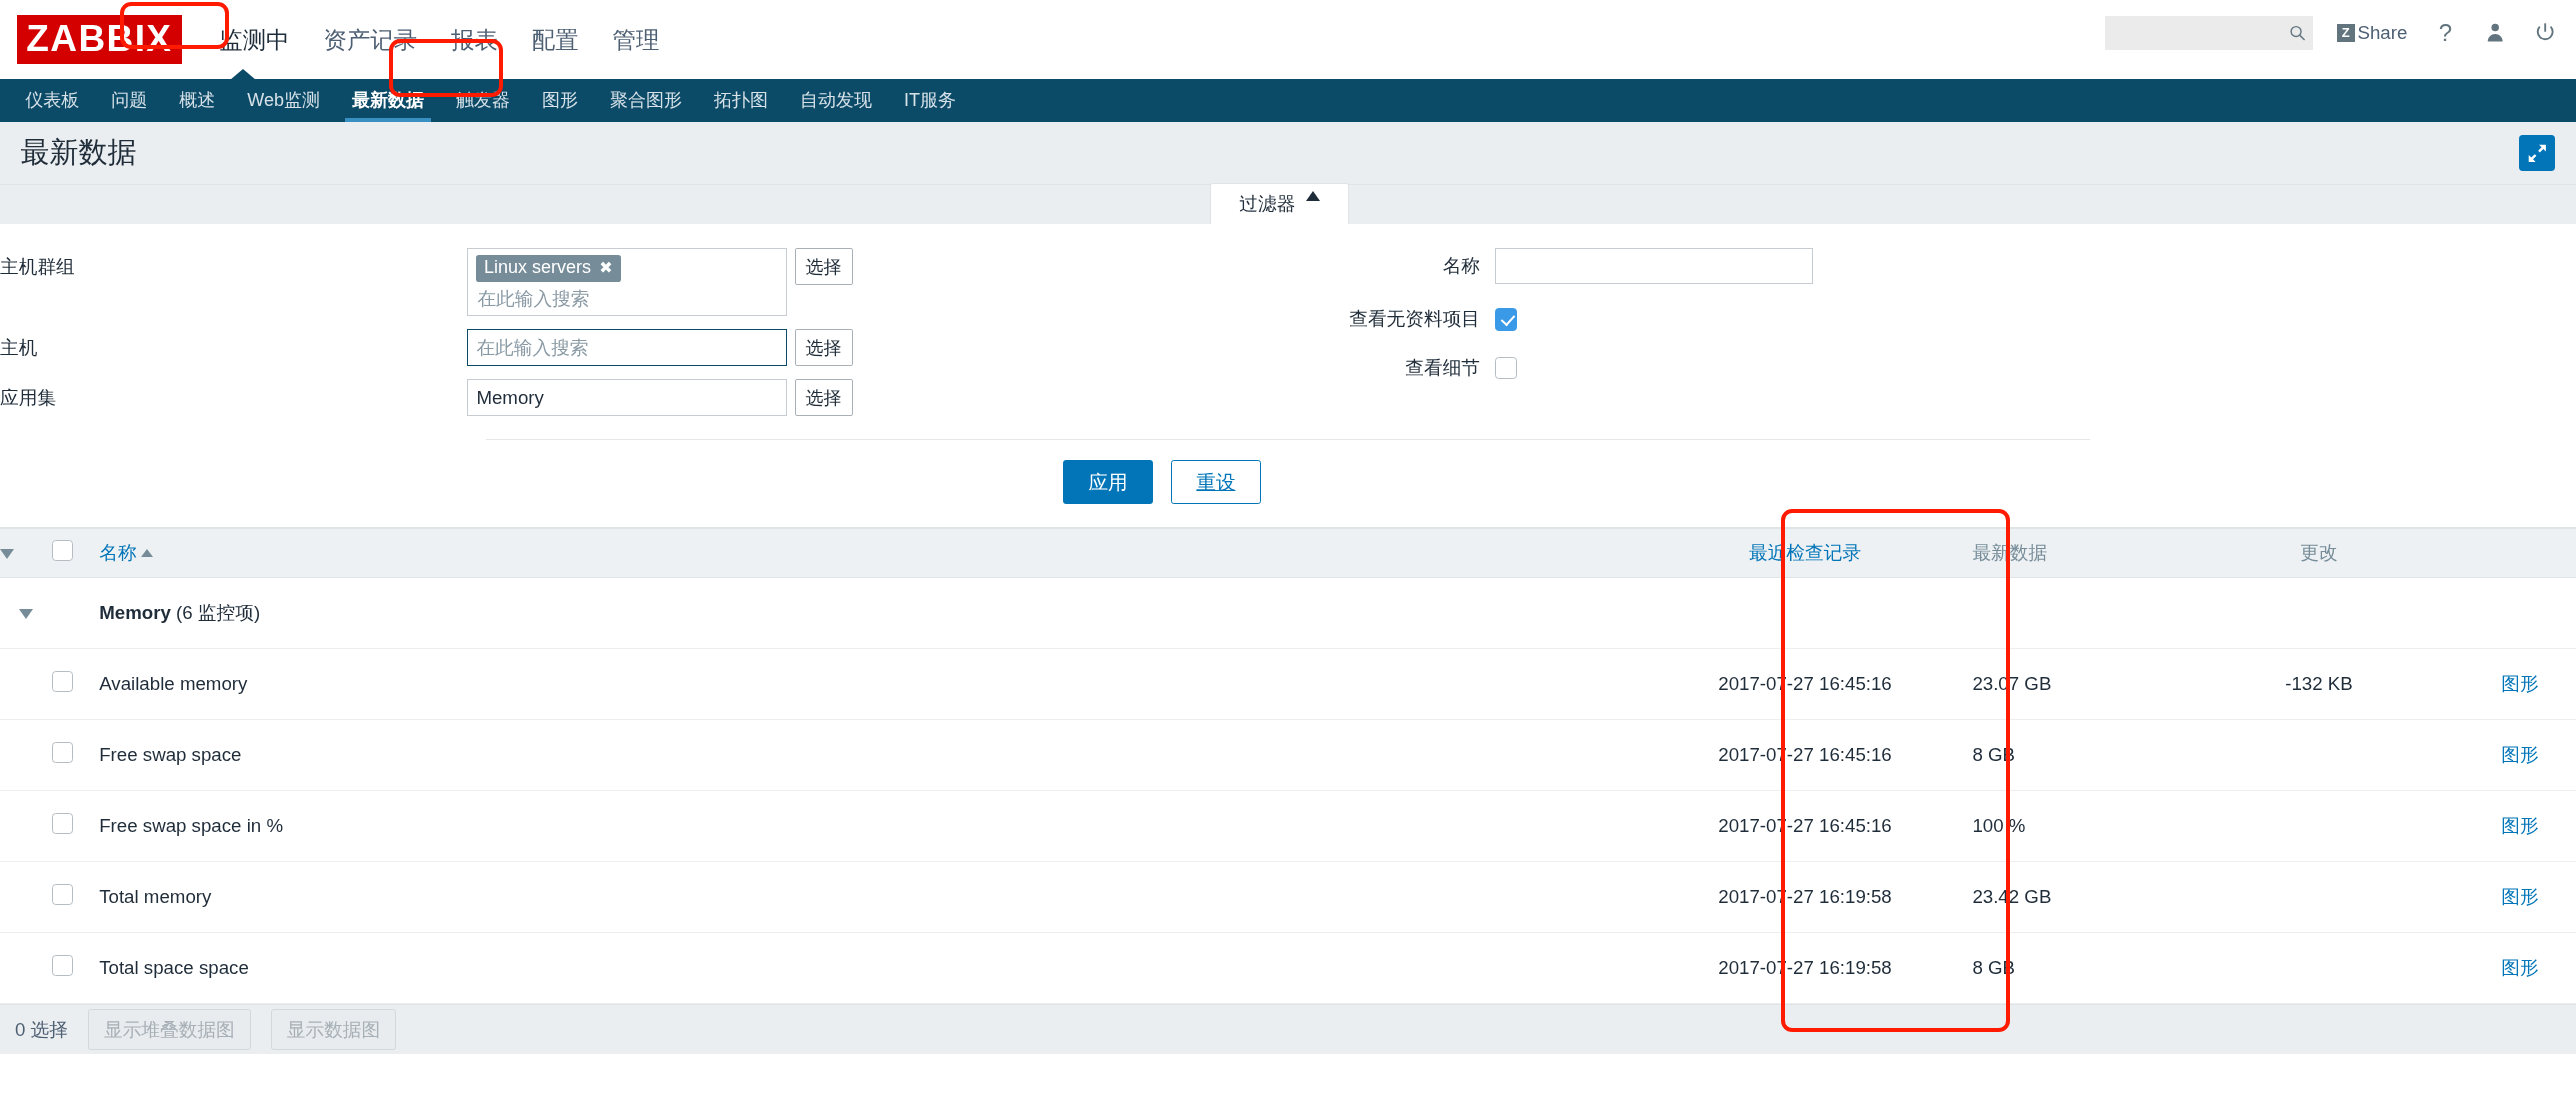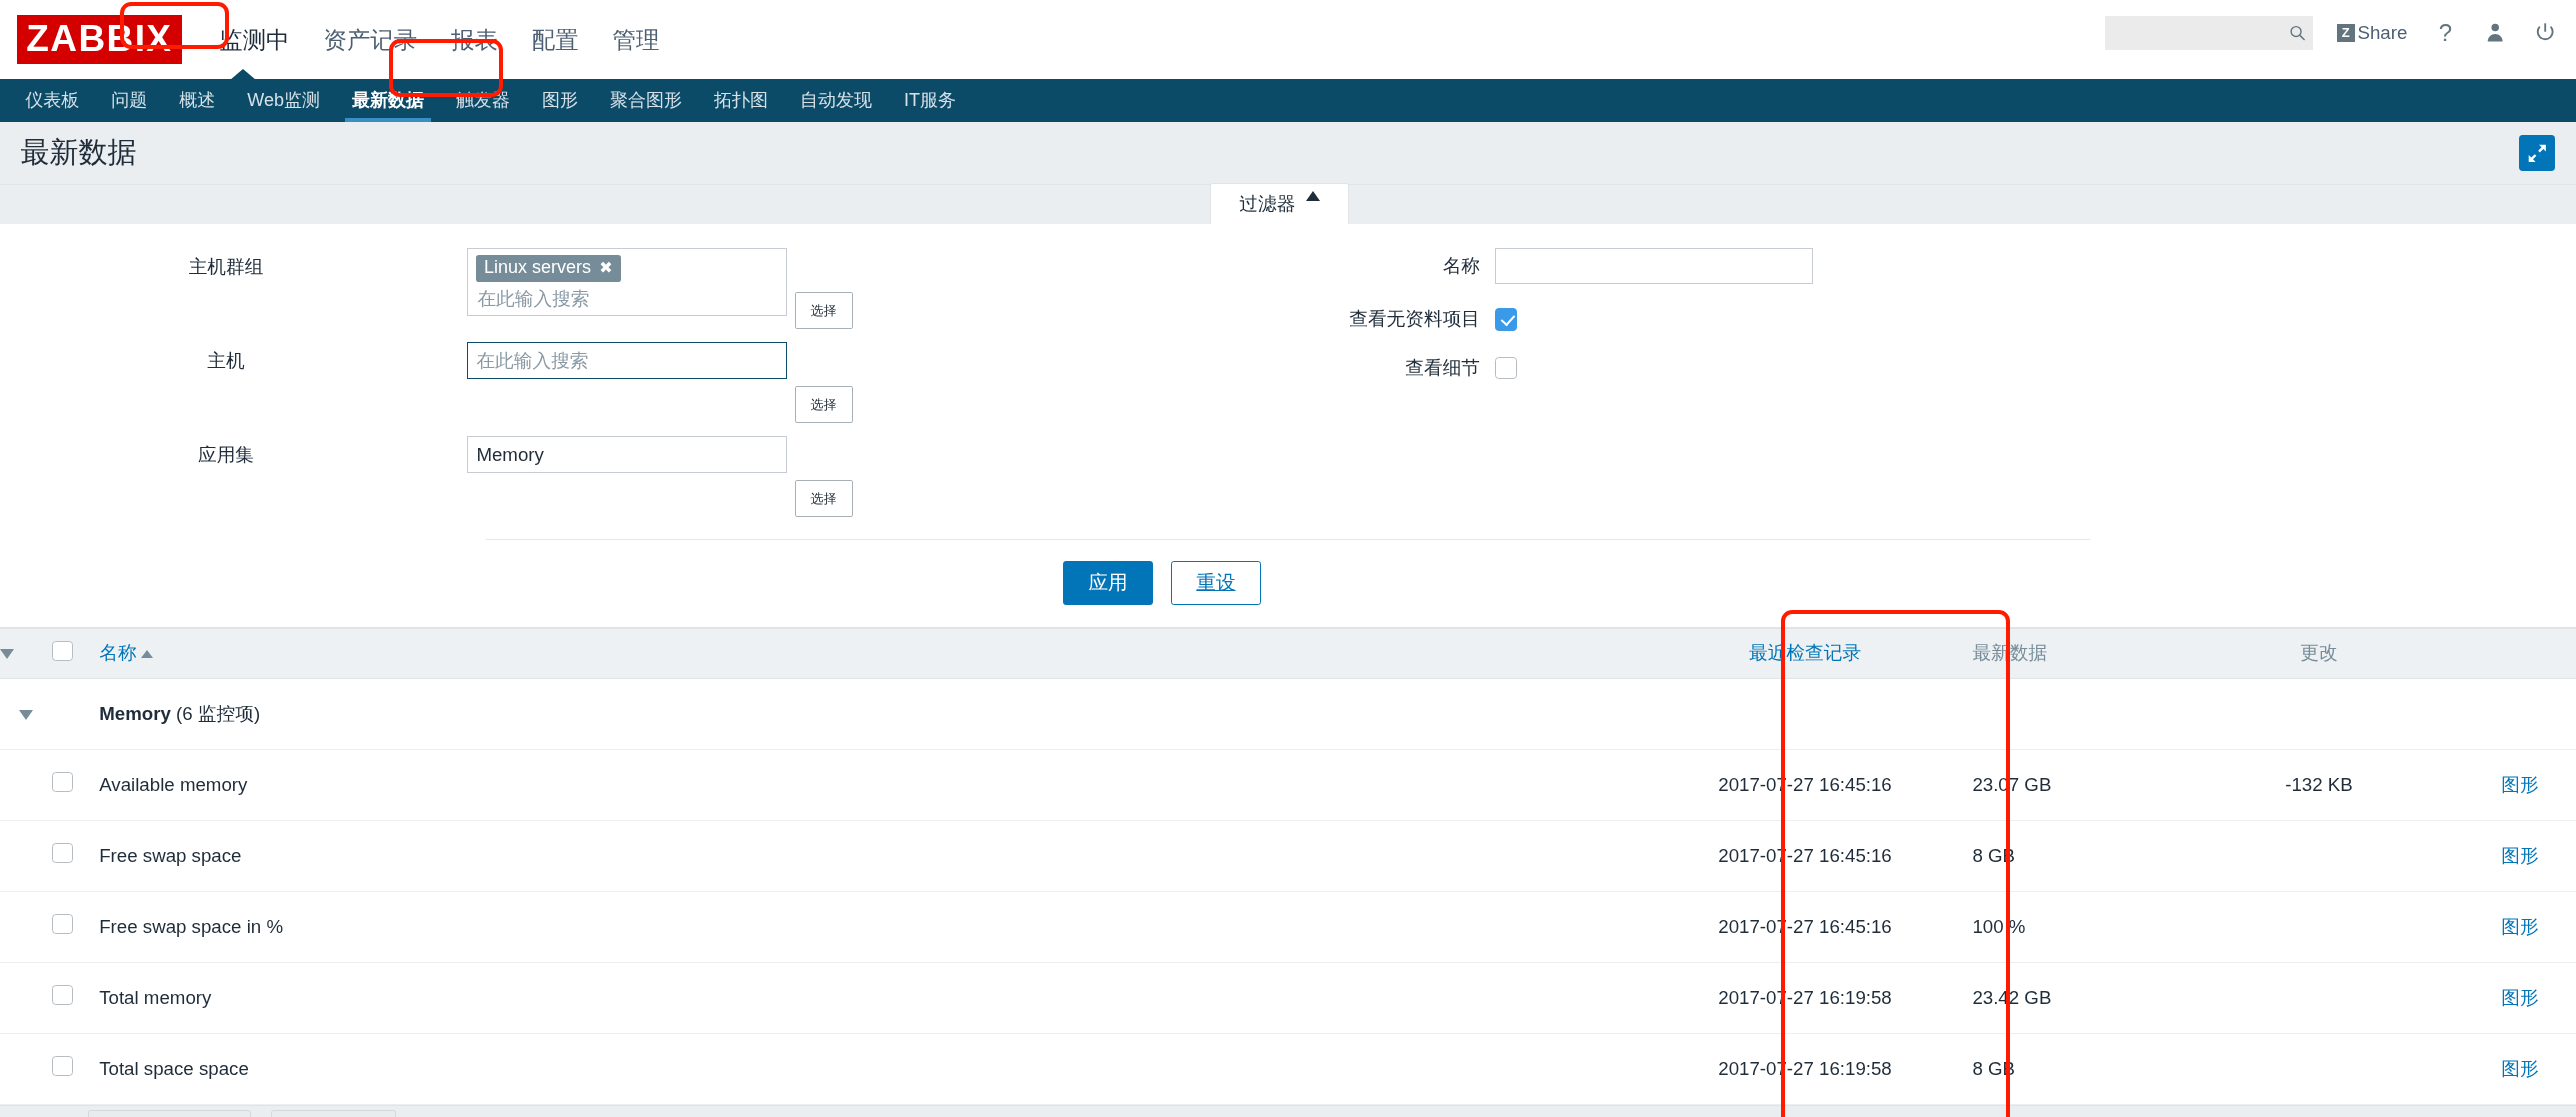--- a/index.html
+++ b/index.html
@@ -186,21 +186,21 @@
     padding-left: 0px;
   }
   .fcol { display: flex; flex-direction: column; }
   .fcol-left { width: 1252px; }
   .frow {
     display: flex; align-items: flex-start;
     margin-bottom: 13px;
   }
   .flabel {
     width: 467px;
-    text-align: center;
+    text-align: left;
     padding-right: 15px;
     font-size: 18.7px;
     color: #1f2c39;
     line-height: 37px;
   }
   .multiselect {
     width: 320px;
     min-height: 58px;
     border: 0.9px solid #c6ccd1;
     background: #fff;
@@ -232,25 +232,24 @@
   }
   .textinput.focused { border: 1.9px solid #0c4b68; }
   .textinput::placeholder { color: #8a9aa5; }
   .selbtn {
     margin-left: 7.5px;
     height: 37px;
     min-width: 58px;
     border: 0.9px solid #a7b0b7;
     background: #fff;
     color: #1f2c39;
-    font-size: 13px;
+    font-size: 18px;
     border-radius: 1.9px;
     cursor: pointer;
     font-family: "Liberation Sans", sans-serif;
-    margin-top: 44px;
   }
   .fcol-right { }
   .frow-r { display: flex; align-items: center; margin-bottom: 22.4px; }
   .flabel-r {
     width: 243px; text-align: right; padding-right: 15px;
     font-size: 18.7px; color: #1f2c39;
   }
   .name-input {
     width: 318px; height: 36px;
     border: 0.9px solid #c6ccd1; background: #fff;

